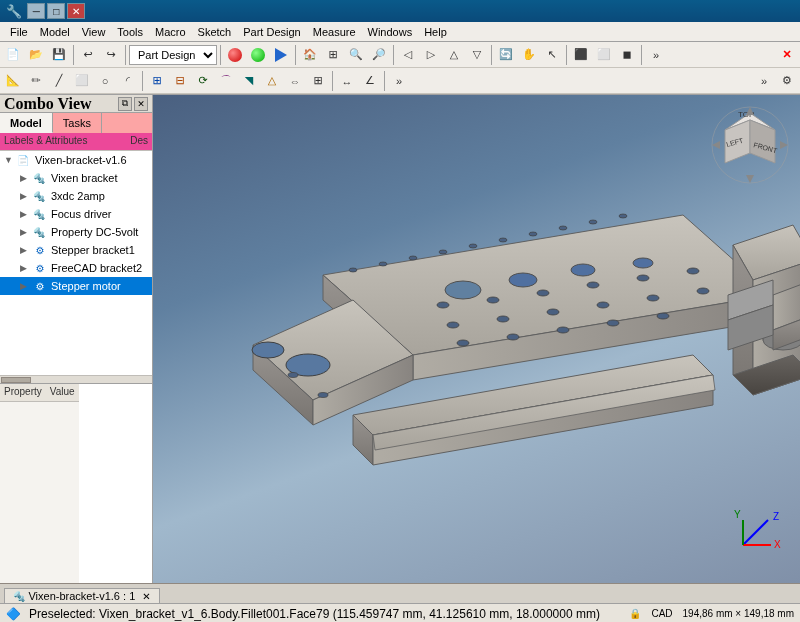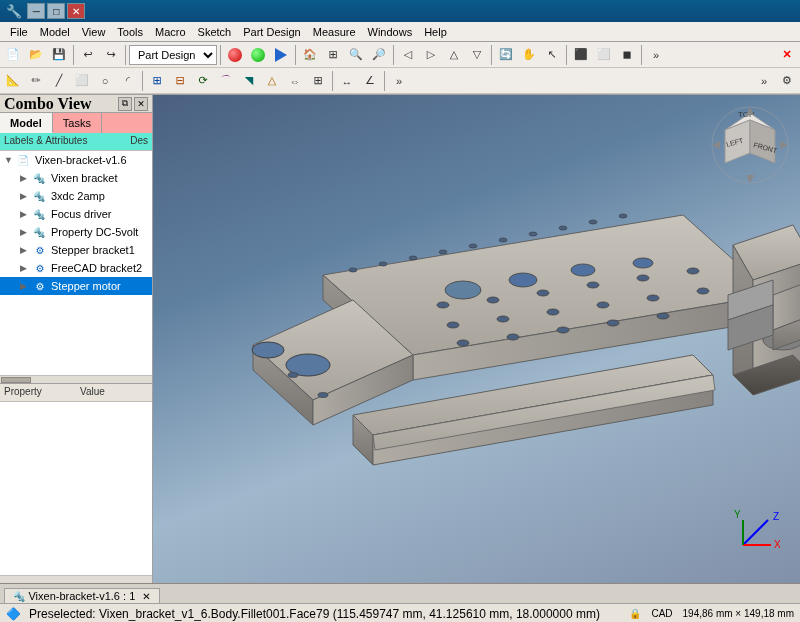--- a/index.html
+++ b/index.html
@@ -126,21 +126,21 @@
     }
     .tab.active {
       background: #f5f3ef;
       border-bottom: 1px solid #f5f3ef;
       font-weight: bold;
     }
 
     #tree-header {
       height: 18px;
       display: flex;
-      background: #5eead4;
+      background: #ec4899;
       border-bottom: 1px solid #c0bdb8;
     }
     .tree-col-header {
       font-size: 10px;
       padding: 2px 4px;
       color: #333;
     }
     .tree-col-header:first-child { flex: 1; }
 
     #tree-area {
@@ -441,21 +441,21 @@
         <span class="expand">▶</span>
         <span class="item-icon" style="font-size:10px;">⚙</span>
         <span class="item-label">Stepper motor</span>
       </div>
     </div>
 
     <div style="height:8px;background:#e0dcd4;border-top:1px solid #c0bdb8;display:flex;">
       <div style="width:30px;height:6px;margin:1px;background:#b0aaa0;border:1px solid #908880;"></div>
     </div>
 
-    <div id="properties-area" style="height:200px;display:flex;flex-direction:column;">
+    <div id="properties-area" style="height:200px;display:flex;flex-direction:row;">
       <div id="prop-header">
         <span class="prop-col">Property</span>
         <span class="prop-col">Value</span>
       </div>
       <div id="prop-list" style="flex:1;background:white;"></div>
       <div style="height:8px;background:#e0dcd4;border-top:1px solid #c0bdb8;"></div>
     </div>
   </div>
 
   <div id="viewport">

